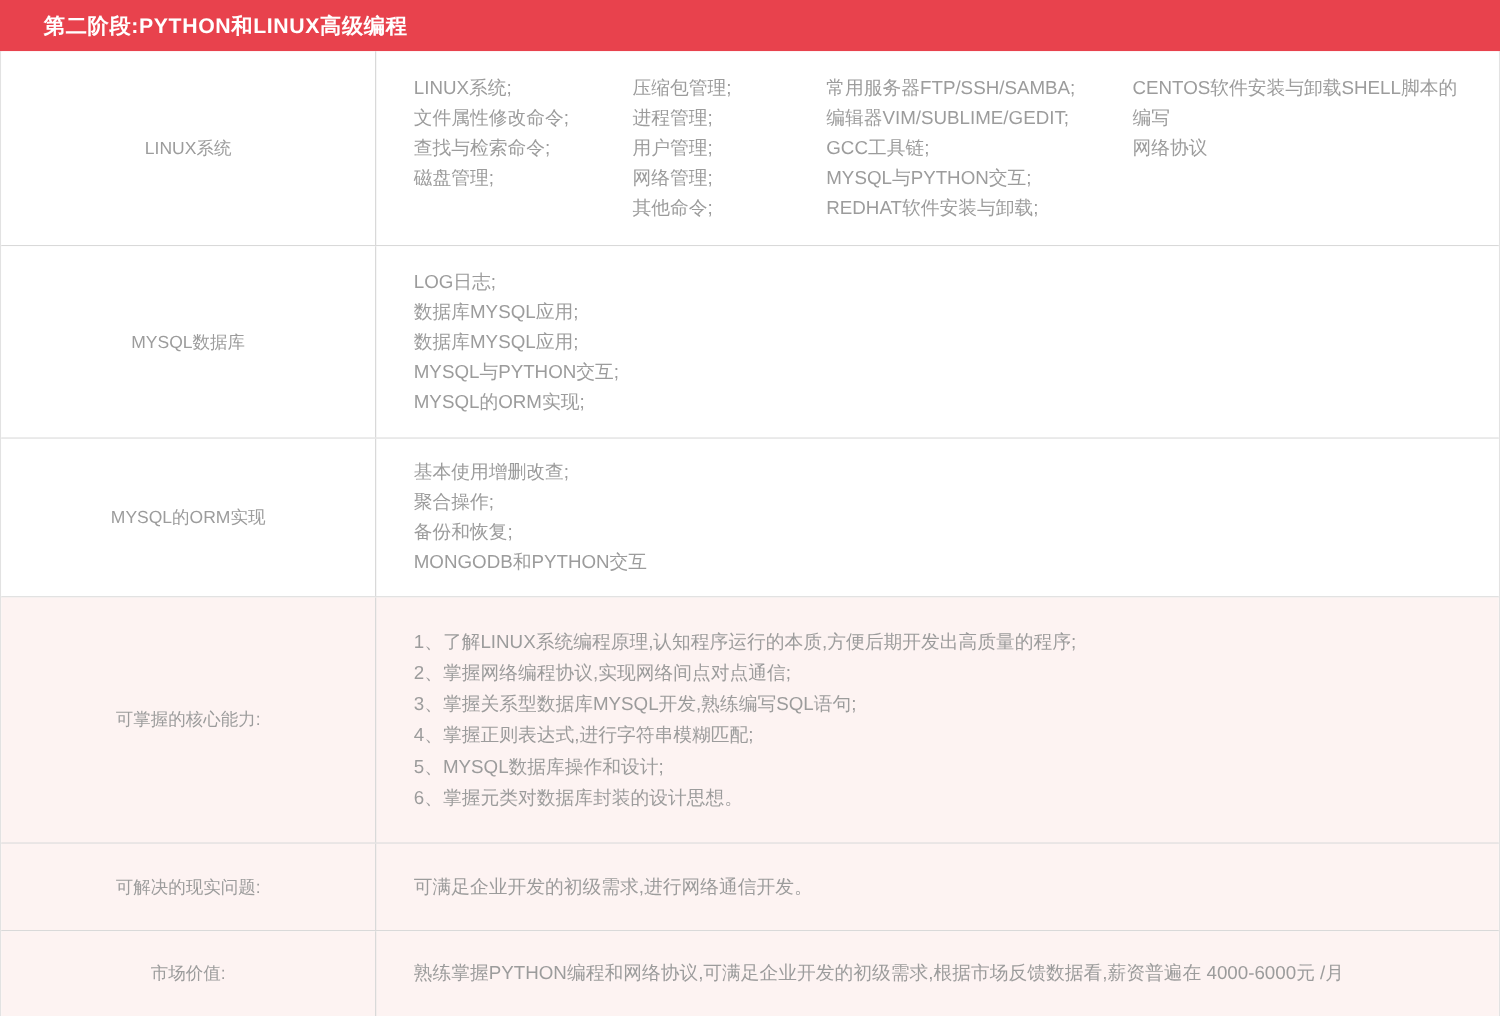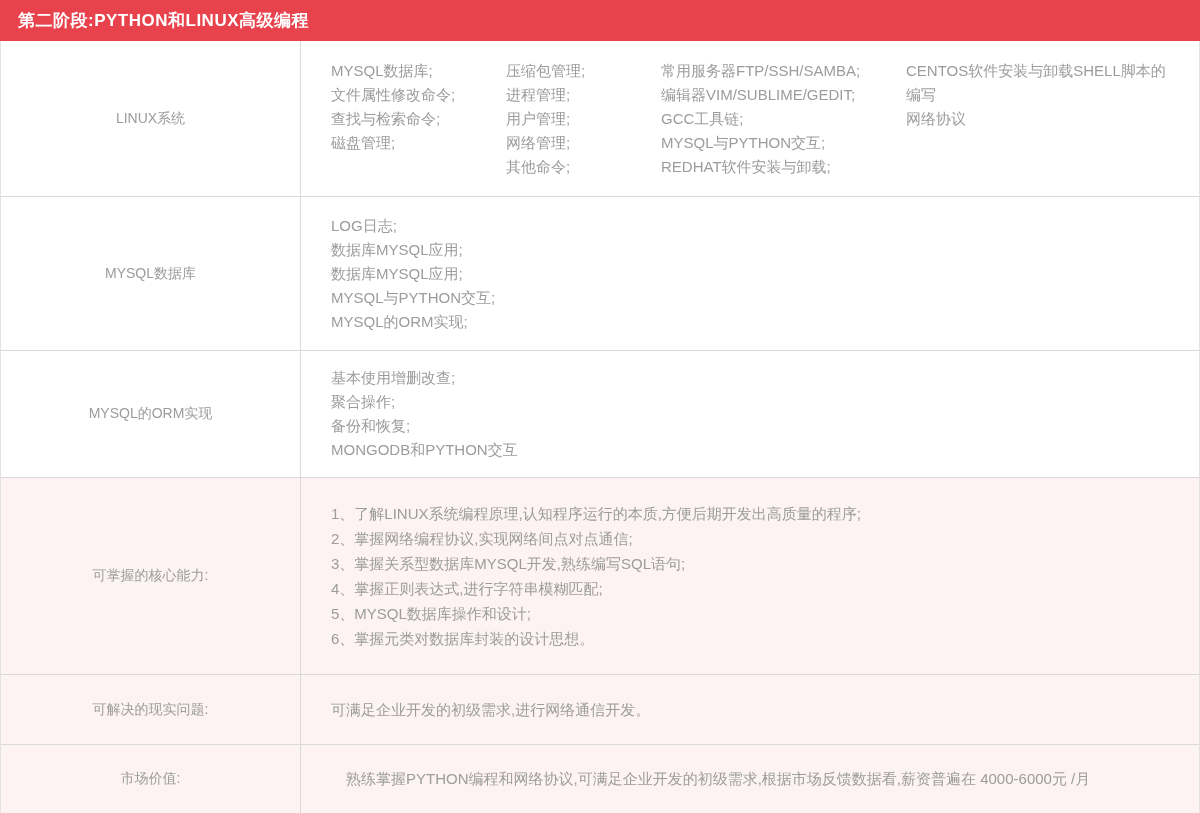--- a/index.html
+++ b/index.html
@@ -10,21 +10,21 @@
   }
   .page { width: 1200px; height: 813px; overflow: hidden; }
 
   
   .stage-header {
     height: 41px;
     background: #e8424d;
     color: #ffffff;
     display: flex;
     align-items: center;
-    padding-left: 18px;
+    padding-left: 35px;
   }
   .stage-header .title {
     font-size: 17px;
     font-weight: bold;
     letter-spacing: 0.5px;
   }
 
   
   .table {
     width: 1200px;
@@ -60,21 +60,21 @@
     color: #9c9c9c;
     font-size: 15px;
     line-height: 24px;
   }
 
   .h-linux   { height: 156px; }
   .h-mysql   { height: 154px; }
   .h-mongodb { height: 127px; }
   .h-core    { height: 197px; }
   .h-real    { height: 70px;  }
-  .h-market  { height: 68px; gap: 15px;  }
+  .h-market  { height: 68px;  }
 
   .cols { display: flex; flex-direction: row; }
   .col { display: flex; flex-direction: column; }
   .col-1 { width: 175px; }
   .col-2 { width: 155px; }
   .col-3 { width: 245px; }
   .col-4 { flex: 1; }
 
   .list { display: flex; flex-direction: column; }
   .numbered { line-height: 25px; }
@@ -90,21 +90,21 @@
     <span class="title">第二阶段:PYTHON和LINUX高级编程</span>
   </div>
 
   <div class="table">
 
     <div class="row h-linux">
       <div class="label-cell">LINUX系统</div>
       <div class="content-cell">
         <div class="cols">
           <div class="col col-1">
-            <span>MYSQL数据库;</span>
+            <span>LINUX系统;</span>
             <span>文件属性修改命令;</span>
             <span>查找与检索命令;</span>
             <span>磁盘管理;</span>
           </div>
           <div class="col col-2">
             <span>压缩包管理;</span>
             <span>进程管理;</span>
             <span>用户管理;</span>
             <span>网络管理;</span>
             <span>其他命令;</span>

